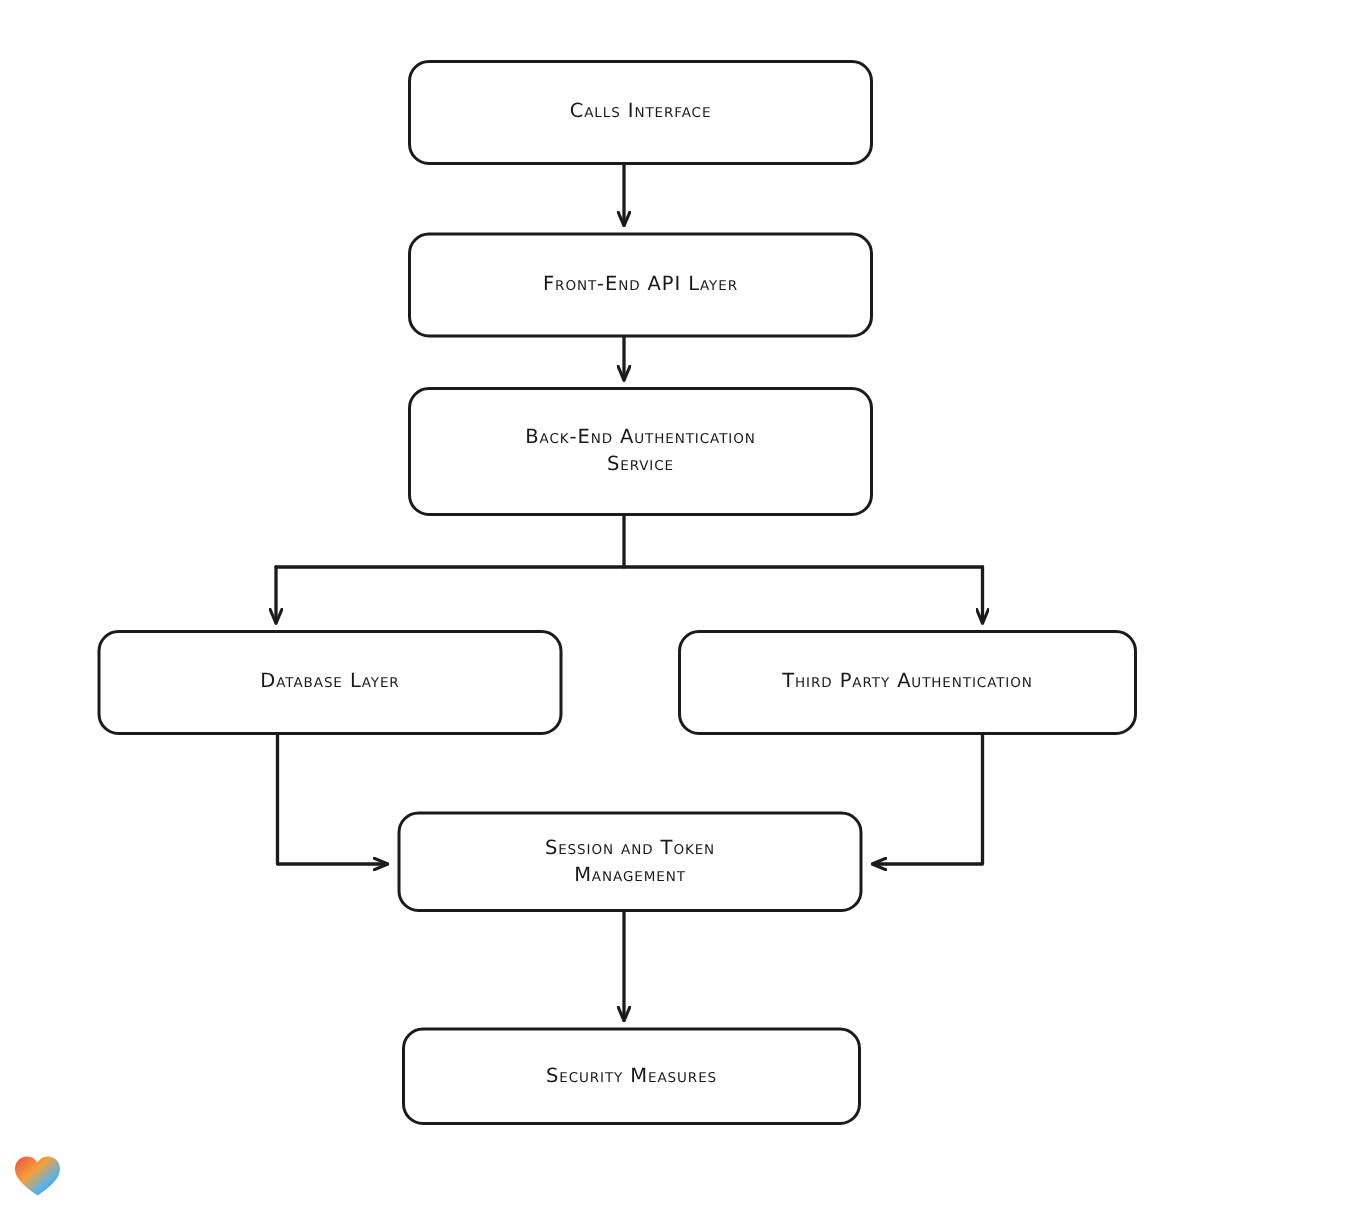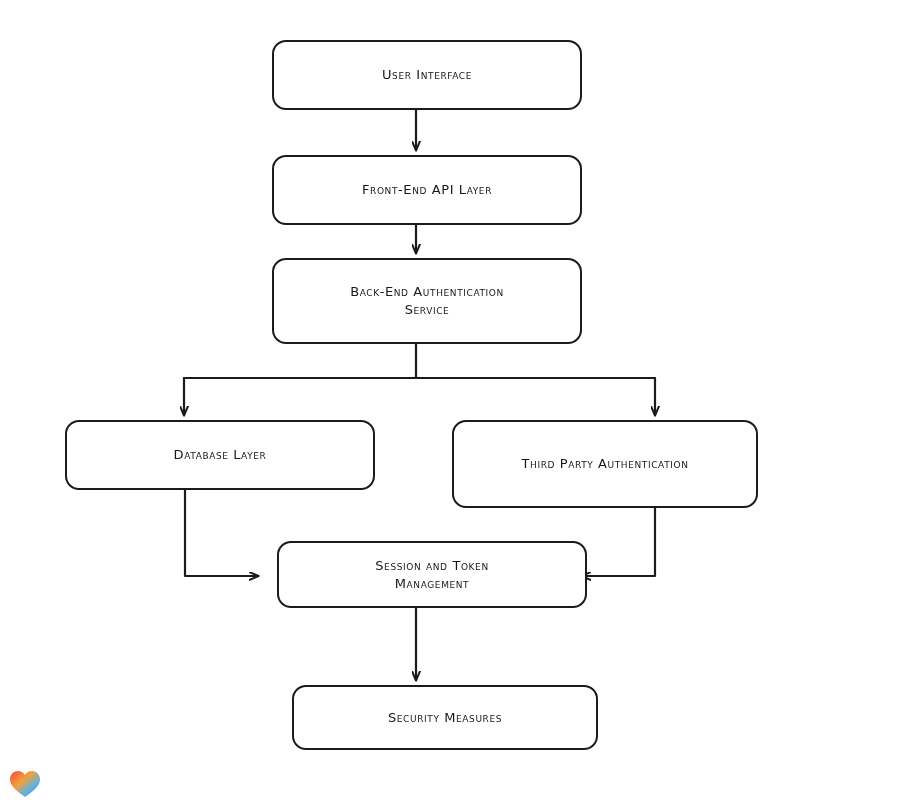--- a/index.html
+++ b/index.html
@@ -88,46 +88,46 @@
     <path class="edge-path" d="M655,378 L655,415" marker-end="url(#arrowhead)"></path>
 
     <path class="edge-path" d="M185,490 L185,576 L258,576" marker-end="url(#arrowhead)"></path>
 
     <path class="edge-path" d="M655,490 L655,576 L582,576" marker-end="url(#arrowhead)"></path>
 
     <path class="edge-path" d="M416,608 L416,680" marker-end="url(#arrowhead)"></path>
   </svg>
 
   <div class="node" style="left:272px; top:40px; width:310px; height:70px;">
-    <span class="node-label">User Interface</span>
+    <span class="node-label">Calls Interface</span>
   </div>
 
   <div class="node" style="left:272px; top:155px; width:310px; height:70px;">
     <span class="node-label">Front-End API Layer</span>
   </div>
 
   <div class="node" style="left:272px; top:258px; width:310px; height:86px;border-radius:14px;">
     <span class="node-label">Back-End Authentication
 Service</span>
   </div>
 
   <div class="node" style="left:65px; top:420px; width:310px; height:70px;">
     <span class="node-label">Database Layer</span>
   </div>
 
-  <div class="node" style="left:452px; top:420px; width:306px; height:88px;">
+  <div class="node" style="left:452px; top:420px; width:306px; height:70px;">
     <span class="node-label">Third Party Authentication</span>
   </div>
 
-  <div class="node" style="left:265px; top:541px; width:310px; height:67px;margin-left:12px;">
+  <div class="node" style="left:265px; top:541px; width:310px; height:67px;">
     <span class="node-label">Session and Token
 Management</span>
   </div>
 
-  <div class="node" style="left:268px; top:685px; width:306px; height:65px;margin-left:24px;">
+  <div class="node" style="left:268px; top:685px; width:306px; height:65px;">
     <span class="node-label">Security Measures</span>
   </div>
 
   <svg class="heart-badge" viewBox="0 0 34 32">
     <defs>
       <linearGradient id="heartgrad" x1="0" y1="0" x2="1" y2="1">
         <stop offset="0%" stop-color="#f04e3e"></stop>
         <stop offset="40%" stop-color="#f2a03d"></stop>
         <stop offset="70%" stop-color="#58b3e8"></stop>
         <stop offset="100%" stop-color="#2f6fd0"></stop>

